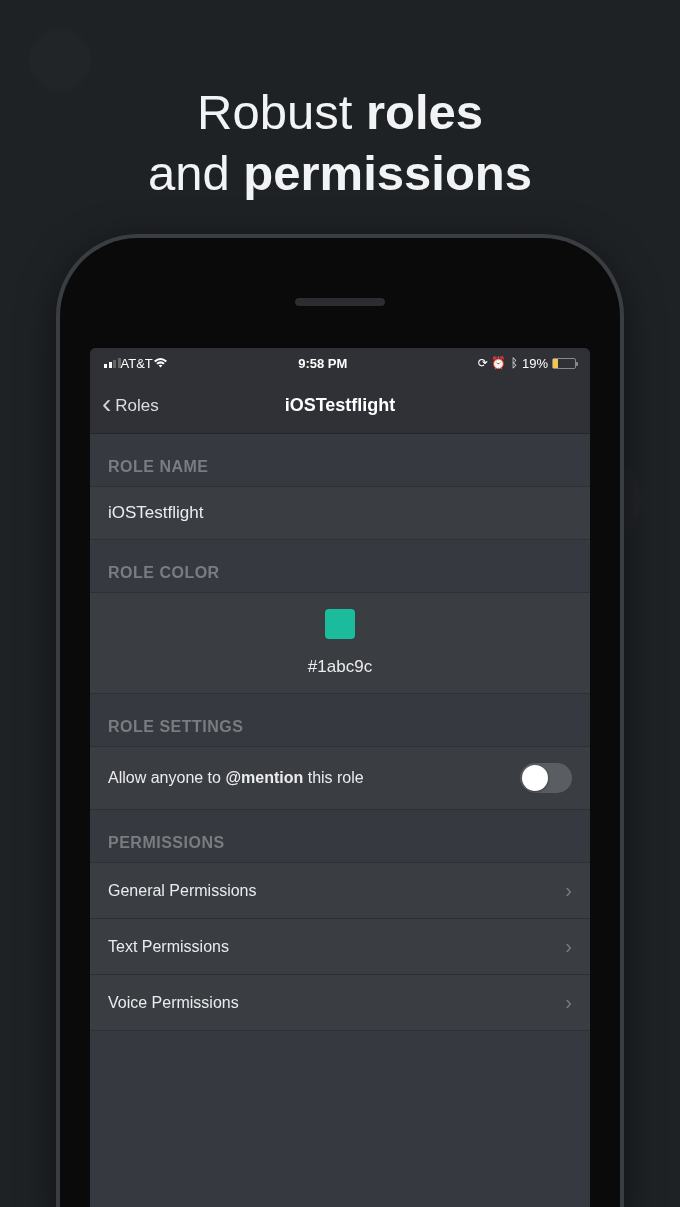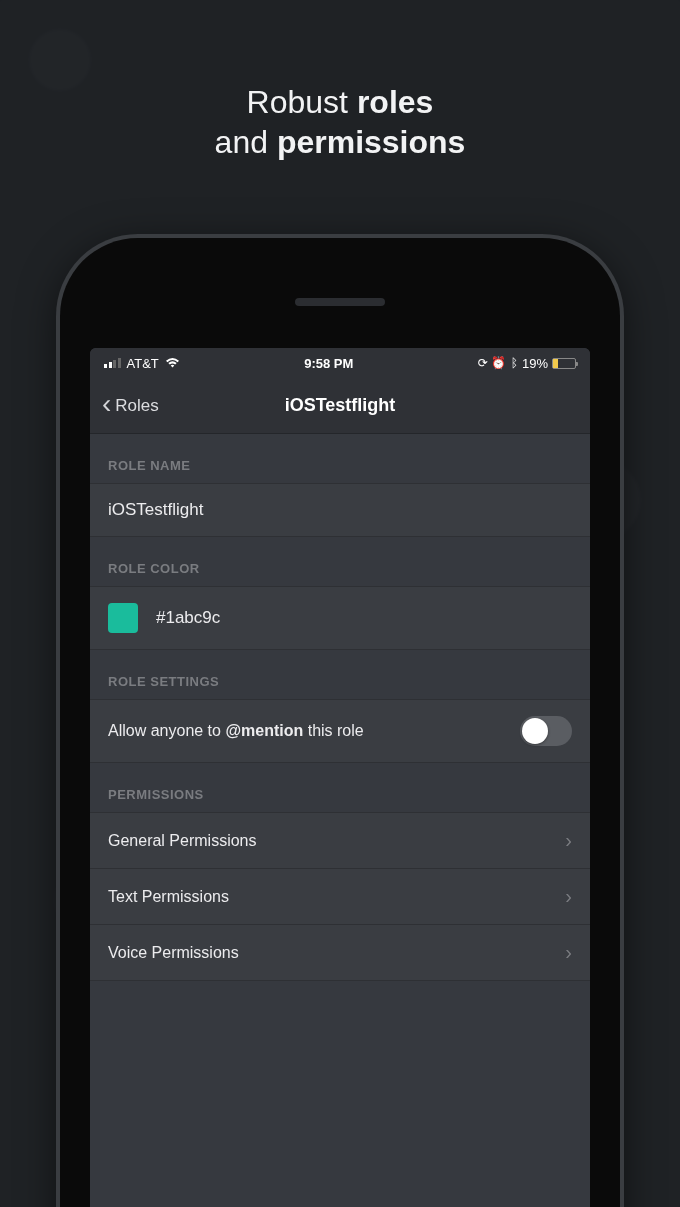--- a/index.html
+++ b/index.html
@@ -22,21 +22,21 @@
         radial-gradient(circle at 600px 500px, #2a2d31 0 40px, transparent 41px),
         radial-gradient(circle at 90px 900px, #2a2d31 0 35px, transparent 36px),
         linear-gradient(#222529 0 0);
       opacity: 0.35;
       filter: blur(1px);
     }
 
     .headline {
       position: relative;
       text-align: center;
-      font-size: 32px;
+      font-size: 49px;
       line-height: 1.25;
       padding-top: 82px;
       color: #f2f3f4;
       font-weight: 300;
     }
     .headline b { font-weight: 700; }
 
     
     .phone {
       position: absolute;
@@ -71,21 +71,21 @@
     .statusbar {
       height: 30px;
       background: #2f3136;
       display: flex;
       align-items: center;
       justify-content: space-between;
       padding: 0 14px;
       font-size: 13px;
       color: #fff;
     }
-    .sb-left, .sb-right { display: flex; align-items: center; gap: 6px; }
+    .sb-left, .sb-right { display: flex; align-items: center; gap: 0; }
     .sb-right { gap: 4px; }
     .sig-bars { display: inline-flex; align-items: flex-end; gap: 1.5px; }
     .sig-bars i { width: 3px; background: #666; display: block; }
     .sig-bars i:nth-child(1){height:4px;background:#fff}
     .sig-bars i:nth-child(2){height:6px;background:#fff}
     .sig-bars i:nth-child(3){height:8px}
     .sig-bars i:nth-child(4){height:10px}
     .battery {
       width: 24px; height: 11px; border:1px solid #888; border-radius:2px; position:relative;
     }
@@ -102,21 +102,21 @@
       position: relative;
       border-bottom: 1px solid #24262a;
     }
     .back { display:flex; align-items:center; gap:4px; color:#dcdde0; font-size:17px; }
     .chev-left { font-size:28px; line-height:1; opacity:.95; margin-top:-3px;}
     .navtitle { position:absolute; left:0; right:0; text-align:center; font-weight:600; font-size:18px; color:#fff; pointer-events:none;}
 
     
     .content { flex:1; background:#36393f; overflow-y:auto; }
     .section-label {
-      font-size: 13px;
+      font-size: 16px;
       letter-spacing: .5px;
       color: #7a7c80;
       font-weight: 600;
       padding: 24px 18px 10px;
     }
     .row {
       background: #3a3d42;
       padding: 16px 18px;
       display:flex;
       align-items:center;
@@ -124,21 +124,21 @@
       gap: 14px;
       color:#ececee;
       font-size: 16px;
       border-top:1px solid #2e3034;
       border-bottom:1px solid #2e3034;
     }
     .row + .row { border-top: none; }
     .row .label { flex:1; line-height:1.35; }
     .row .label .atmention { font-weight:700;margin-top:12px; }
     .color-swatch { width:30px; height:30px; border-radius:4px; }
-    .row.colorrow { justify-content:flex-start; gap:18px; }
+    .row.colorrow { justify-content:flex-start; gap:18px;flex-direction:column; }
     .chev-right { color:#7a7c80; font-size:20px; }
     
     .toggle {
       width: 52px; height: 30px; border-radius: 15px; background:#5a5d62; position:relative; flex-shrink:0;
     }
     .toggle .knob {
       position:absolute; top:2px; left:2px; width:26px; height:26px; background:#fff; border-radius:50%;
       box-shadow:0 1px 3px rgba(0,0,0,.4);
     }
 

